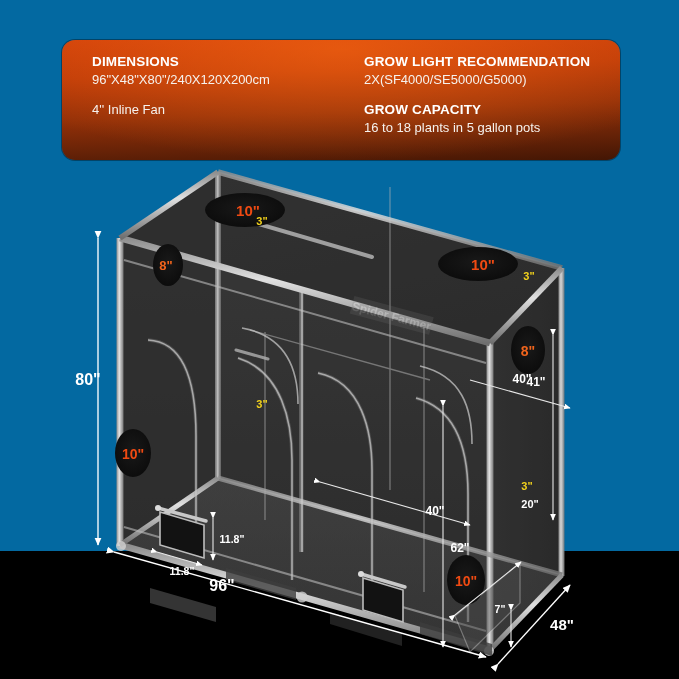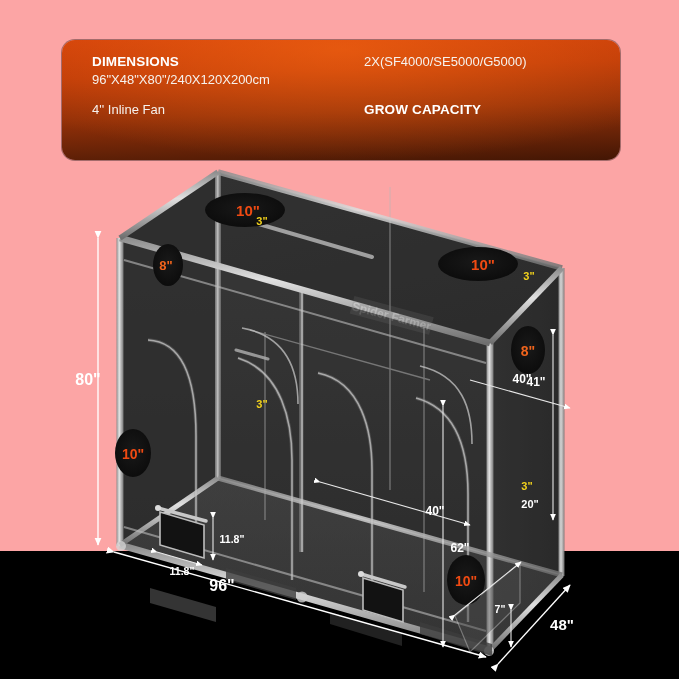--- a/index.html
+++ b/index.html
@@ -2,21 +2,21 @@
 <html><head>
 <meta charset="utf-8">
 <title>Grow Tent Specification Diagram</title>
 <style>
   html,body{margin:0;padding:0;background:#000;}
   body{
     width:679px;height:679px;overflow:hidden;position:relative;
     font-family:"Liberation Sans", sans-serif;
     background:#000;
   }
-  #stage{position:absolute;inset:0;width:679px;height:551px;background:#fca5a5;}
+  #stage{position:absolute;inset:0;width:679px;height:551px;background:#0369a1;}
 
   
   .spec-banner{
     position:absolute;left:62px;top:40px;width:558px;height:120px;
     border-radius:13px;
     background:linear-gradient(178deg,#d1410a 0%,#c13c08 26%,#9c3309 55%,#6e2408 80%,#4a1805 100%);
     background-image:
       radial-gradient(120% 160% at 50% 8%, rgba(255,110,20,0.55) 0%, rgba(255,110,20,0.0) 58%),
       linear-gradient(178deg,#cf400a 0%,#bd3a08 28%,#933008 58%,#652207 82%,#431604 100%);
     box-shadow:0 0 0 1px rgba(0,0,0,0.35);
@@ -50,29 +50,31 @@
 
   <div class="spec-banner">
     <div class="spec-grid">
 
       <div class="spec-cell">
         <div class="spec-title">DIMENSIONS</div>
         <div class="spec-value">96"X48"X80"/240X120X200cm</div>
       </div>
 
       <div class="spec-cell">
+        <div class="spec-title">GROW LIGHT RECOMMENDATION</div>
         <div class="spec-value">2X(SF4000/SE5000/G5000)</div>
       </div>
 
       <div class="spec-cell">
         <div class="spec-value">4'' Inline Fan</div>
       </div>
 
       <div class="spec-cell">
         <div class="spec-title">GROW CAPACITY</div>
+        <div class="spec-value">16 to 18 plants in 5 gallon pots</div>
       </div>
 
     </div>
   </div>
 
   <div class="diagram">
   <svg width="679" height="519" viewBox="0 0 679 519" xmlns="http://www.w3.org/2000/svg">
     <defs>
       <linearGradient id="panelFront" x1="0" y1="0" x2="0" y2="1">
         <stop offset="0%" stop-color="#3a3a3a"></stop>

